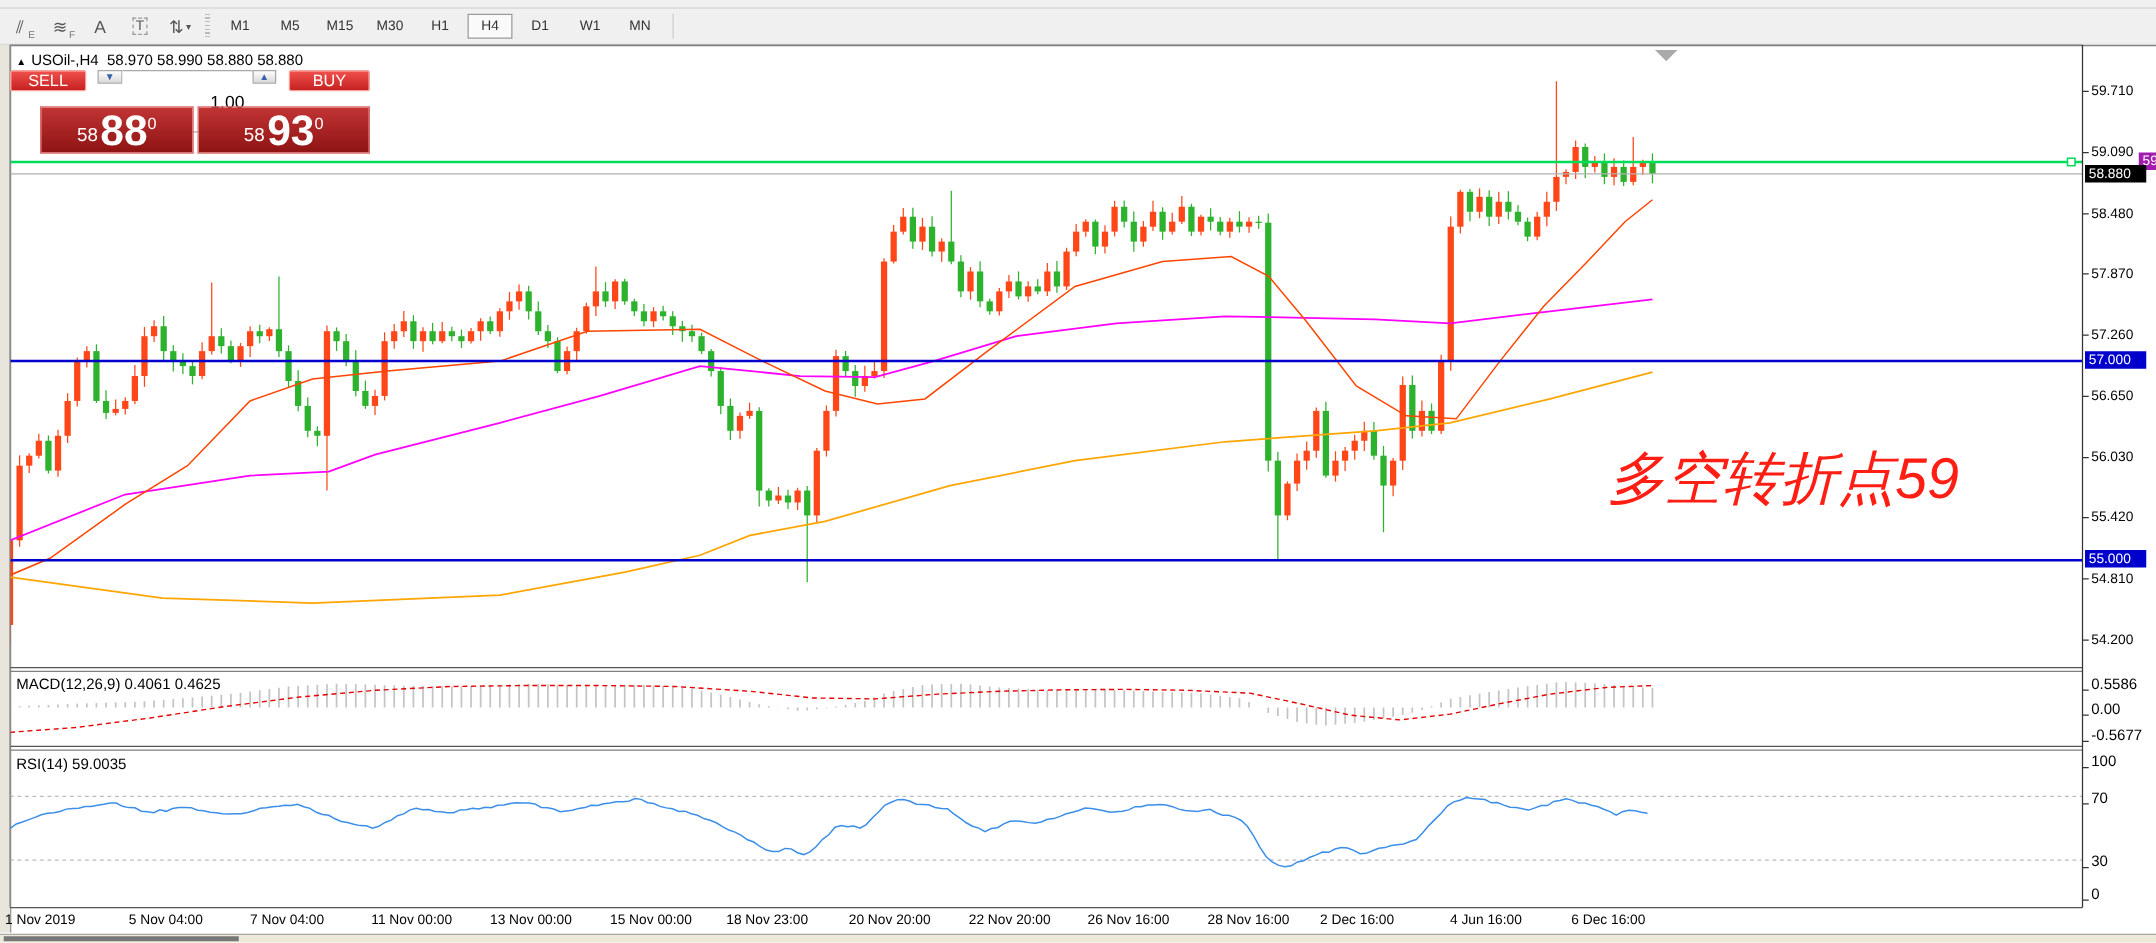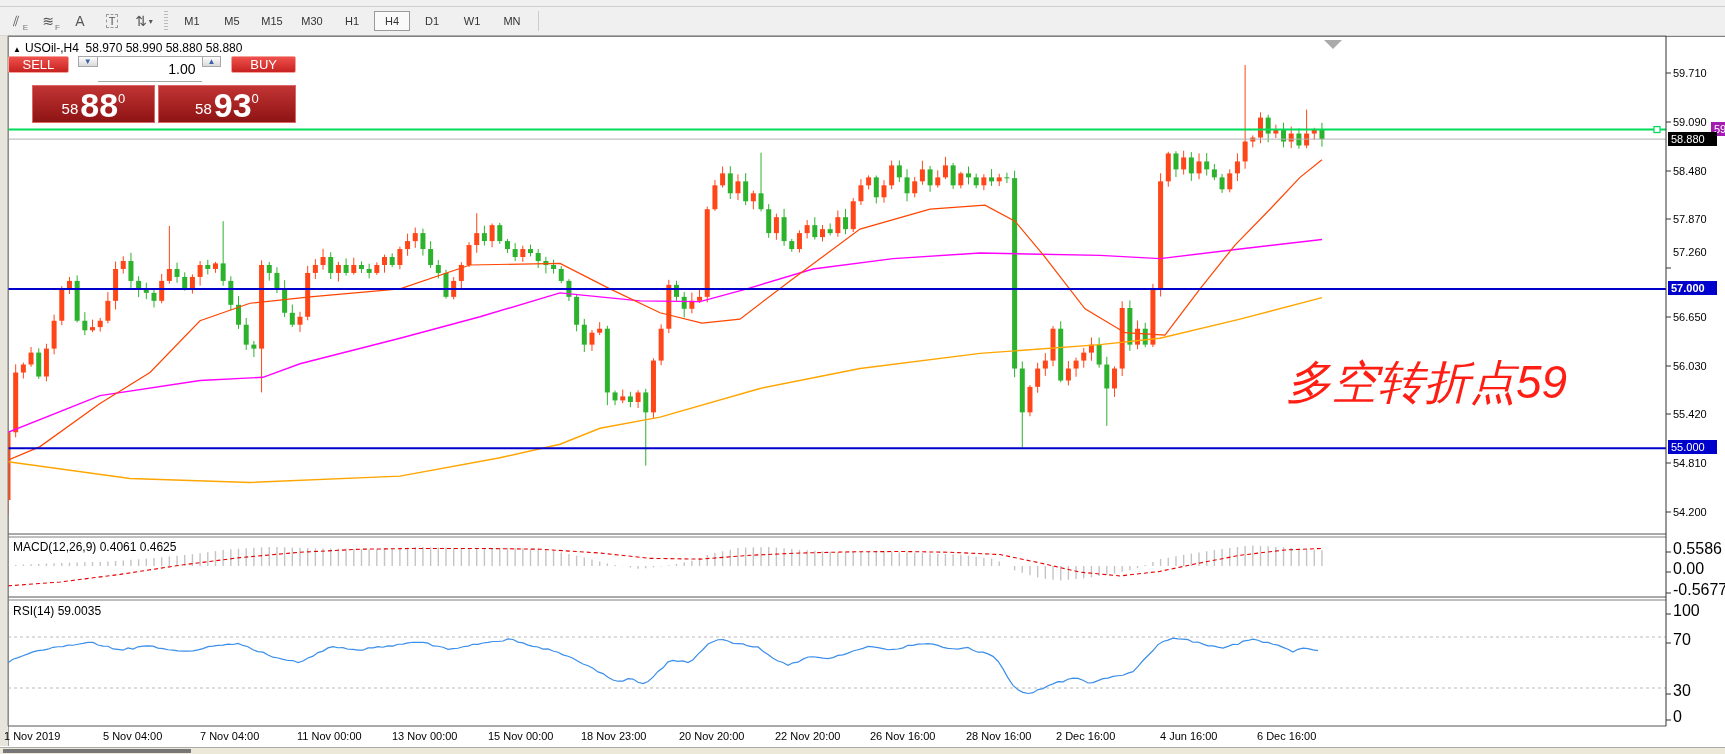--- a/index.html
+++ b/index.html
@@ -22,30 +22,30 @@
   #bottomedge{position:absolute;left:0;top:747px;width:1725px;height:7px;background:#ECE9D8;border-top:1px solid #aaa;}
   #hscroll{position:absolute;left:3px;top:749px;width:188px;height:4px;background:#777;}
   #chart-header{position:absolute;left:13px;top:41px;font-size:12px;color:#000;z-index:30;}
   #chart-header .tri{font-size:8px;margin-right:4px;}
   svg#plot{position:absolute;left:0;top:0;z-index:5;}
   
   .ptick{position:absolute;left:1673px;font-size:11px;color:#000;z-index:20;transform:translateY(-6px);}
   .ptag{position:absolute;left:1668px;font-size:11px;color:#fff;padding:1px 4px 1px 3px;z-index:25;transform:translateY(-8px);min-width:42px;}
   .ttick{position:absolute;top:730px;font-size:11px;color:#000;z-index:20;white-space:nowrap;}
   .indlabel{position:absolute;font-size:12px;color:#000;z-index:20;}
-  .subtick{position:absolute;left:1673px;font-size:16px;color:#000;z-index:20;transform:translateY(-6px);}
+  .subtick{position:absolute;left:1673px;font-size:12px;color:#000;z-index:20;transform:translateY(-6px);}
   
   #tradepanel{position:absolute;left:8px;top:56px;width:288px;z-index:40;}
   .trow1{display:flex;align-items:flex-start;height:27px;}
   .redbtn{background:linear-gradient(#f0514c,#c62221);border:1px solid #f5a29a;border-radius:2px;color:#fff;font-size:13px;display:flex;align-items:center;justify-content:center;cursor:pointer;}
   #sellbtn{width:60px;}
   #buybtn{width:64px;margin-left:10px;}
   .spin{width:18px;background:linear-gradient(#fefefe,#d9d9d9);border:1px solid #a8a8a8;color:#3a62aa;font-size:8px;display:flex;align-items:center;justify-content:center;cursor:pointer;}
   #spindown{margin-left:9px;}
-  #volinput{width:92px;border:1px solid #a8a8a8;border-left:none;border-right:none;font-size:14px;text-align:right;padding:4px 6px;font-family:"Liberation Sans",sans-serif;}
+  #volinput{width:92px;border:1px solid #a8a8a8;border-left:none;border-right:none;font-size:14px;text-align:right;padding:16px 6px;font-family:"Liberation Sans",sans-serif;}
   .trow2{display:flex;margin-top:2px;height:38px;padding-left:24px;}
   .pricebox{background:linear-gradient(#c23434,#8e1313);border:1px solid #d66;color:#fff;display:flex;align-items:flex-end;justify-content:center;padding-bottom:2px;cursor:pointer;}
   #sellprice{width:127px;}
   #buyprice{width:143px;margin-left:3px;}
   .pb-small{font-size:15px;margin-right:2px;margin-bottom:3px;}
   .pb-big{font-size:34px;font-weight:bold;line-height:30px;}
   .pb-sup{font-size:13px;margin-bottom:14px;}
   
   #annotation{position:absolute;left:1286px;top:352px;font-size:46px;font-style:italic;color:#FF1E14;z-index:15;white-space:nowrap;font-family:"Liberation Sans",sans-serif;}
   #shiftmark{position:absolute;left:1324px;top:40px;width:0;height:0;border-left:9px solid transparent;border-right:9px solid transparent;border-top:9px solid #aaa;z-index:6;}
@@ -689,29 +689,29 @@
   <div id="annotation">多空转折点59</div>
 
   <div class="indlabel" style="left:13px;top:540px;">MACD(12,26,9) 0.4061 0.4625</div>
   <div class="indlabel" style="left:13px;top:604px;">RSI(14) 59.0035</div>
 
   <div id="labels-layer">
       <div class="ptick" style="top: 73px;">59.710</div>
       <div class="ptick" style="top: 122px;">59.090</div>
       <div class="ptick" style="top: 171px;">58.480</div>
       <div class="ptick" style="top: 219px;">57.870</div>
-      <div class="ptick" style="top: 252px;">57.260</div>
+      <div class="ptick" style="top: 268px;">57.260</div>
       <div class="ptick" style="top: 317px;">56.650</div>
       <div class="ptick" style="top: 366px;">56.030</div>
       <div class="ptick" style="top: 414px;">55.420</div>
       <div class="ptick" style="top: 463px;">54.810</div>
       <div class="ptick" style="top: 512px;">54.200</div>
       <div class="ptag" style="top: 130px; background: #a21caf; margin-left: 43px;">59.000</div>
       <div class="ptag" style="top: 140px; background: rgb(0, 0, 0);">58.880</div>
-      <div class="ptag" style="top: 289px; background: rgb(0, 0, 204); font-weight: bold;">57.000</div>
+      <div class="ptag" style="top: 289px; background: rgb(0, 0, 204);">57.000</div>
       <div class="ptag" style="top: 448px; background: rgb(0, 0, 204);">55.000</div>
       <div class="ttick" style="left: 4px;">1 Nov 2019</div>
       <div class="ttick" style="left: 103px;">5 Nov 04:00</div>
       <div class="ttick" style="left: 200px;">7 Nov 04:00</div>
       <div class="ttick" style="left: 297px;">11 Nov 00:00</div>
       <div class="ttick" style="left: 392px;">13 Nov 00:00</div>
       <div class="ttick" style="left: 488px;">15 Nov 00:00</div>
       <div class="ttick" style="left: 581px;">18 Nov 23:00</div>
       <div class="ttick" style="left: 679px;">20 Nov 20:00</div>
       <div class="ttick" style="left: 775px;">22 Nov 20:00</div>

